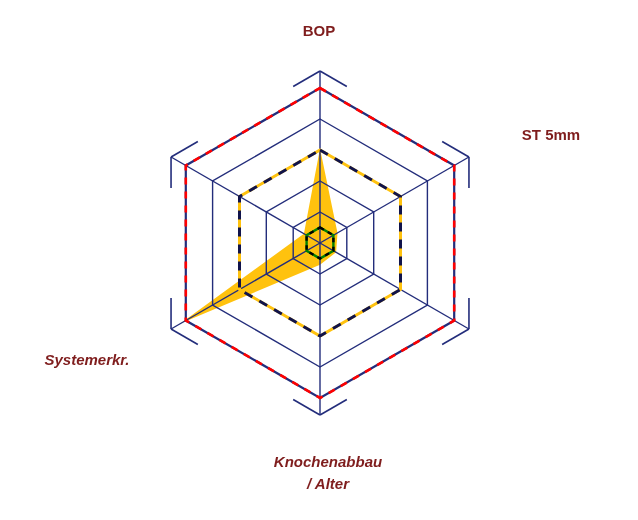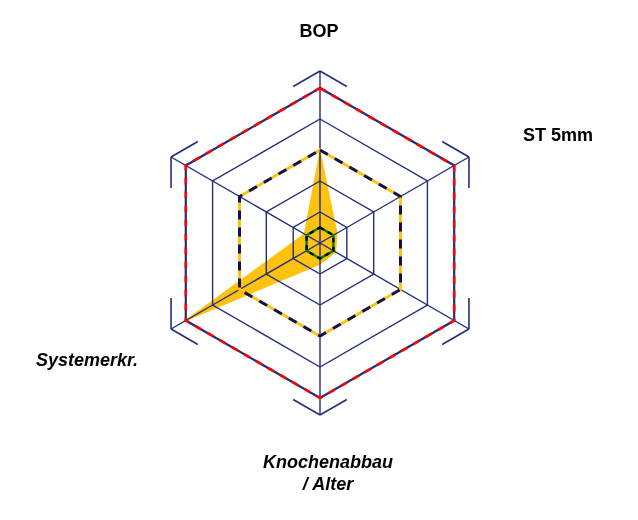--- a/index.html
+++ b/index.html
@@ -18,23 +18,23 @@
   svg.radar {
     position: absolute;
     left: 0;
     top: 0;
   }
   .axis-label {
     position: absolute;
     transform: translateX(-50%);
     text-align: center;
     font-weight: bold;
-    font-size: 18px;
+    font-size: 15px;
     line-height: 22px;
-    color: #000000;
+    color: #7f1d1d;
     white-space: nowrap;
     user-select: none;
   }
   .axis-label span { display: block; }
 </style>
 </head>
 <body>
 
 <div class="stage">
 
@@ -67,21 +67,21 @@
       <polygon points="320.0,150.0 400.5,196.5 400.5,289.5 320.0,336.0 239.5,289.5 239.5,196.5" fill="none" stroke="#10134B" stroke-width="3" stroke-dasharray="9 8"></polygon>
       <polygon points="320.0,88.0 454.2,165.5 454.2,320.5 320.0,398.0 185.8,320.5 185.8,165.5" fill="none" stroke="#FF0000" stroke-width="2.6" stroke-dasharray="7 7"></polygon>
       <polygon points="320.0,227.5 333.4,235.3 333.4,250.8 320.0,258.5 306.6,250.8 306.6,235.3" fill="none" stroke="#008000" stroke-width="2.4"></polygon>
       <polygon points="320.0,227.5 333.4,235.3 333.4,250.8 320.0,258.5 306.6,250.8 306.6,235.3" fill="none" stroke="#000000" stroke-width="2.4" stroke-dasharray="4.5 4.5"></polygon>
     </svg>
 
   <div class="axis-label" style="left:319px; top:20px;">
     <span>BOP</span>
   </div>
 
-  <div class="axis-label" style="left:551px; top:124px;margin-left:7px;">
+  <div class="axis-label" style="left:551px; top:124px;">
     <span>ST 5mm</span>
   </div>
 
 
   <div class="axis-label" style="left:328px; top:451px;font-style:italic;">
     <span>Knochenabbau</span>
     <span>/ Alter</span>
   </div>
 
   <div class="axis-label" style="left:87px; top:349px;font-style:italic;">

